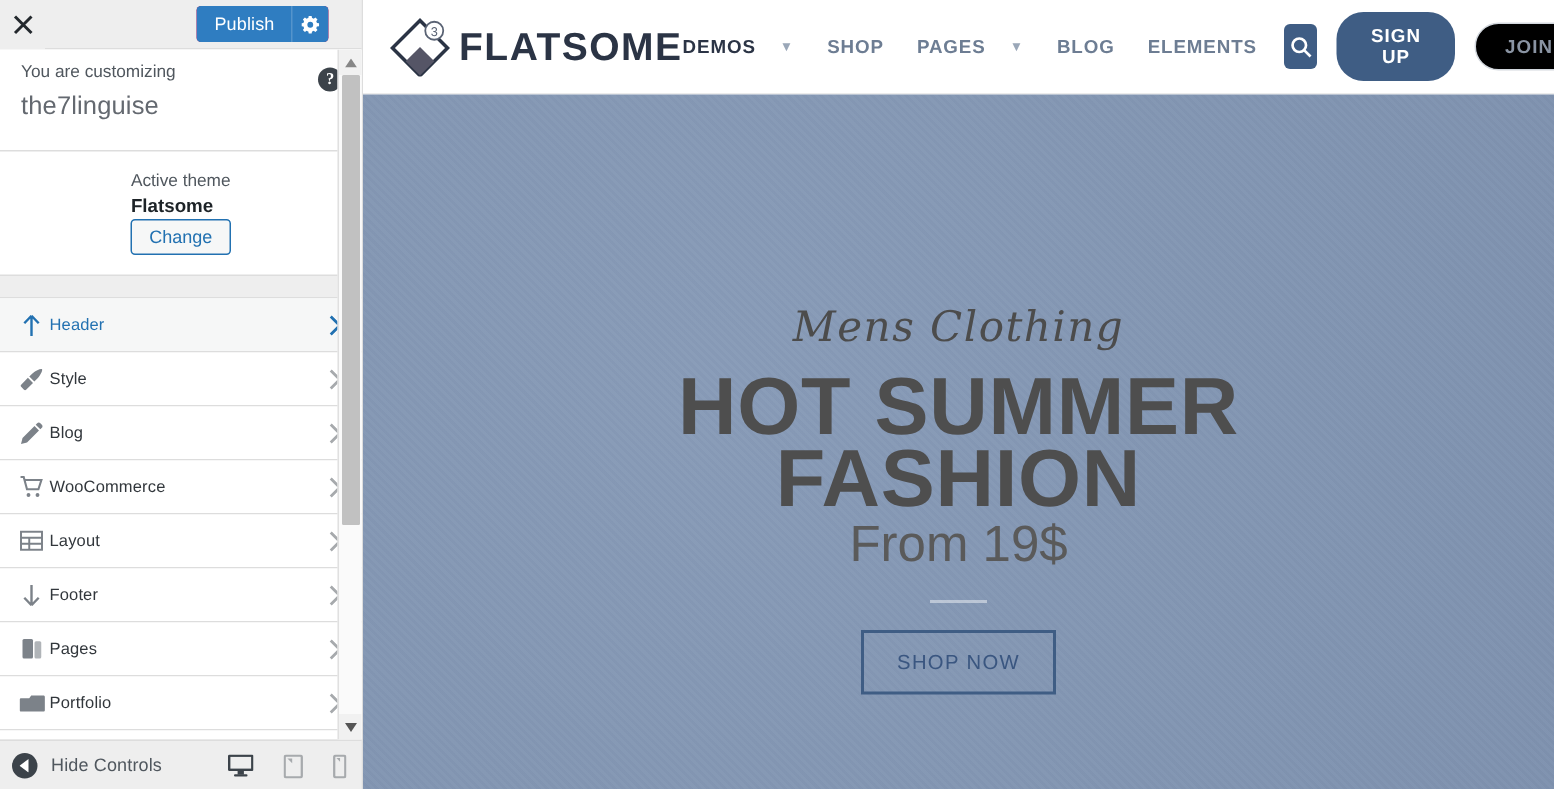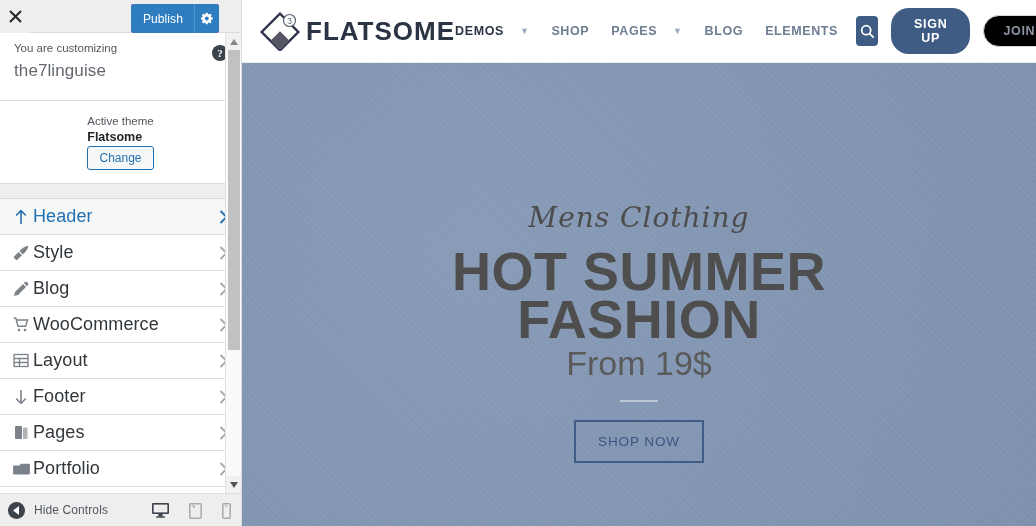--- a/index.html
+++ b/index.html
@@ -30,21 +30,21 @@
   .close-btn {
     width: 30px; height: 33px;
     display: flex; align-items: center; justify-content: center;
     color: #23282d; font-size: 15px; cursor: pointer;
     background: #eee;
   }
   .close-btn svg { display:block; }
   .publish-wrap {
     position: absolute; right: 22px; top: 4px;
     display: flex; align-items: stretch;
-    height: 29px;
+    height: 24px;
     border-radius: 3px; overflow: hidden;
     background: #be185d;
   }
   .publish-btn {
     background: #2f7dc1;
     color: #fff;
     font-size: 12px;
     padding: 0 11px 0 12px;
     display: flex; align-items: center;
     border: none; cursor: pointer;
@@ -107,21 +107,21 @@
     position: relative;
   }
   .sb-item.active { background: #f6f7f7; }
   .sb-item .ico {
     width: 24px; flex: 0 0 24px;
     display: flex; align-items: center; justify-content: center;
     color: #7c8289;
   }
   .sb-item.active .ico { color: #2271b1; }
   .sb-item .nm {
-    font-size: 18px; color: #32373c; flex: 1 1 auto;
+    font-size: 11px; color: #32373c; flex: 1 1 auto;
     letter-spacing: .1px;
   }
   .sb-item.active .nm { color: #2271b1; }
   .sb-item .chev { color: #a7aaad; display:flex; }
   .sb-item.active .chev { color: #2271b1; }
 
   
   .sb-scrollbar {
     position: absolute; right: 0; top: 0; width: 16px; height: 100%;
     background: #fafafa; border-left: 1px solid #e0e0e0;

